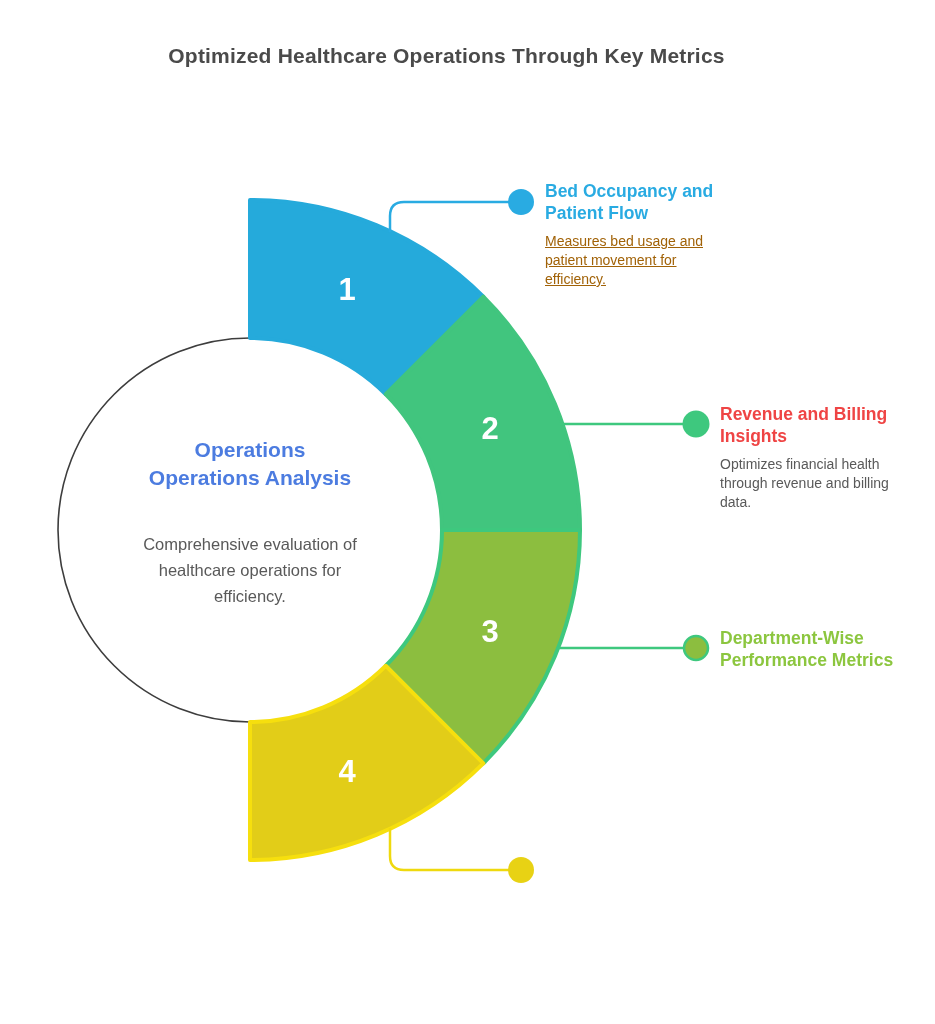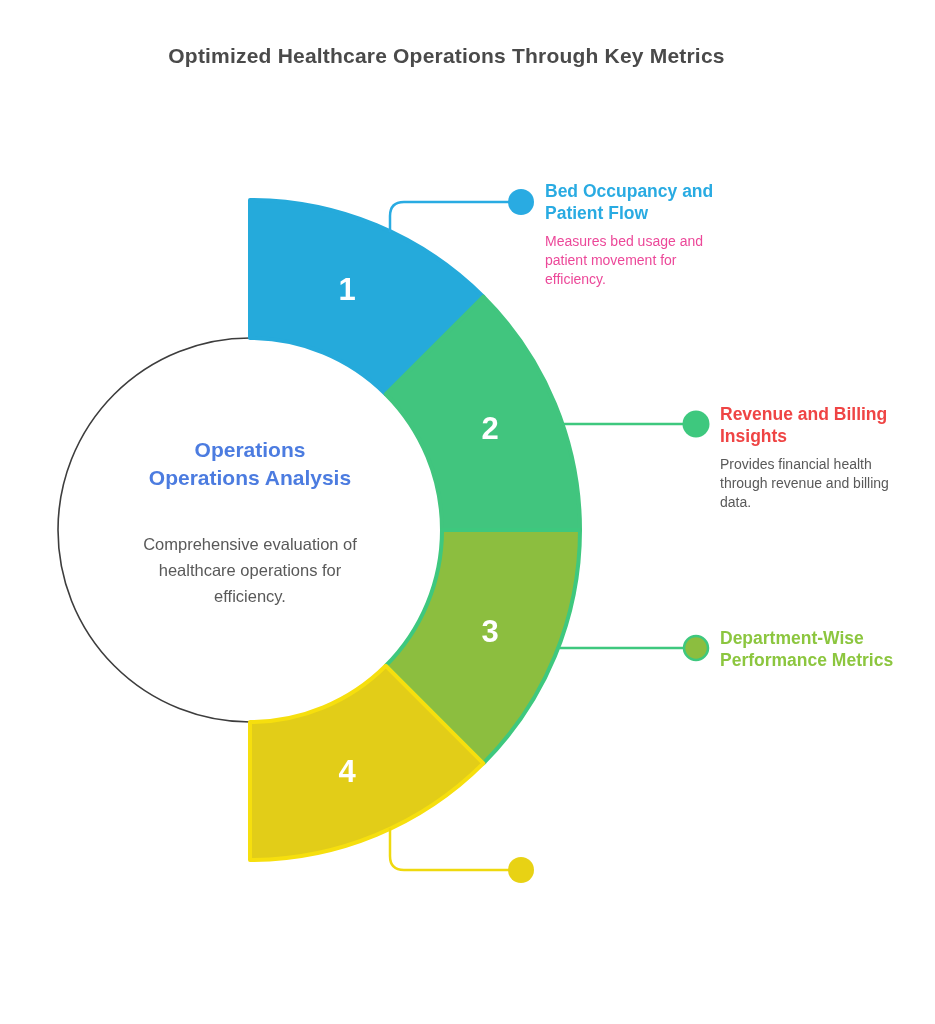--- a/index.html
+++ b/index.html
@@ -86,26 +86,26 @@
     <div class="center-desc" style="color: rgb(89, 89, 89);">Comprehensive evaluation of healthcare operations for efficiency.</div>
   </div>
 
   <div class="seg-num seg-num-1">1</div>
   <div class="seg-num seg-num-2">2</div>
   <div class="seg-num seg-num-3">3</div>
   <div class="seg-num seg-num-4">4</div>
 
   <div class="callout callout-1">
     <div class="callout-title" style="color: rgb(41, 171, 226);">Bed Occupancy and Patient Flow</div>
-    <div class="callout-desc" style="color: #ec4899;">Measures bed usage and patient movement for efficiency.</div>
+    <div class="callout-desc" style="color: #a16207; text-decoration: underline;">Measures bed usage and patient movement for efficiency.</div>
   </div>
 
   <div class="callout callout-2">
     <div class="callout-title" style="color: #ef4444;">Revenue and Billing Insights</div>
-    <div class="callout-desc" style="color: rgb(89, 89, 89);">Provides financial health through revenue and billing data.</div>
+    <div class="callout-desc" style="color: rgb(89, 89, 89);">Optimizes financial health through revenue and billing data.</div>
   </div>
 
   <div class="callout callout-3">
     <div class="callout-title" style="color: rgb(140, 198, 63);">Department-Wise Performance Metrics</div>
   </div>
 
 
 </div>
 
 </body></html>

